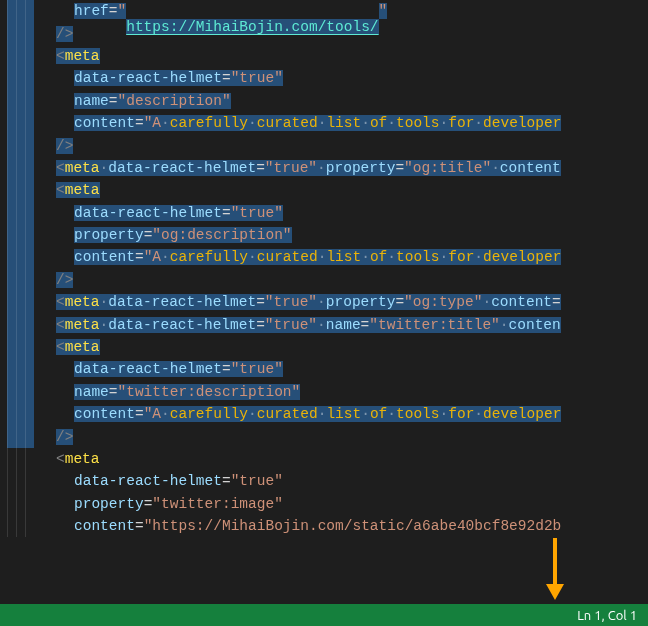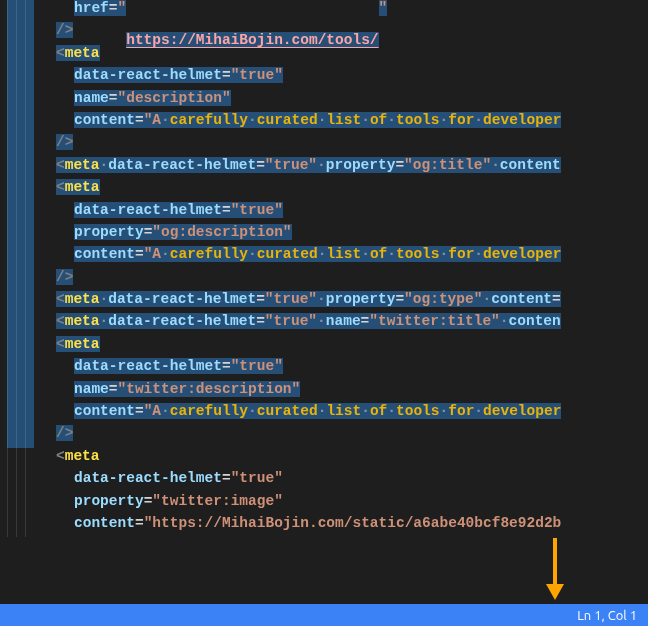--- a/index.html
+++ b/index.html
@@ -31,43 +31,42 @@
   }
   .guide {
     width: 9px;
     height: 100%;
     border-left: 1px solid rgba(255,255,255,0.12);
     display: inline-block;
   }
   .guide.g0 { margin-left: 7px; }
   .tokens {
     display: flex;
-    align-items: flex-start;
+    align-items: center;
     height: 100%;
-    font-weight: bold;
   }
   .tokens span { padding: 0; }
   .sel { background: #264f78; }
   .t-punc { color: #808080; }
   .t-tag  { color: #fde047; }
   .t-attr { color: #9cdcfe; }
   .t-eq   { color: #d4d4d4; }
   .t-str  { color: #ce9178; }
   .t-ws   { color: transparent; }
-  .t-url  { color: #fca5a5; text-decoration: underline; text-underline-offset: 3px; margin-top: 32px; }
+  .t-url  { color: #5eead4; text-decoration: underline; text-underline-offset: 3px; margin-top: 32px; }
   .t-content { color: #eab308; }
 
   .middot { color: rgba(255,255,255,0.18); }
   .sel .middot { color: rgba(255,255,255,0.4); }
 
   .statusbar {
     position: absolute;
     left: 0; right: 0; bottom: 0;
     height: 22px;
-    background: #3b82f6;
+    background: #15803d;
     display: flex;
     align-items: center;
     justify-content: flex-end;
     padding: 0 6px 0 10px;
     font-family: -apple-system, "Segoe UI", Ubuntu, sans-serif;
     font-size: 13px;
     color: #fff;
   }
   .status-item { padding: 0 5px; cursor: pointer; }
   .highlight-box {

